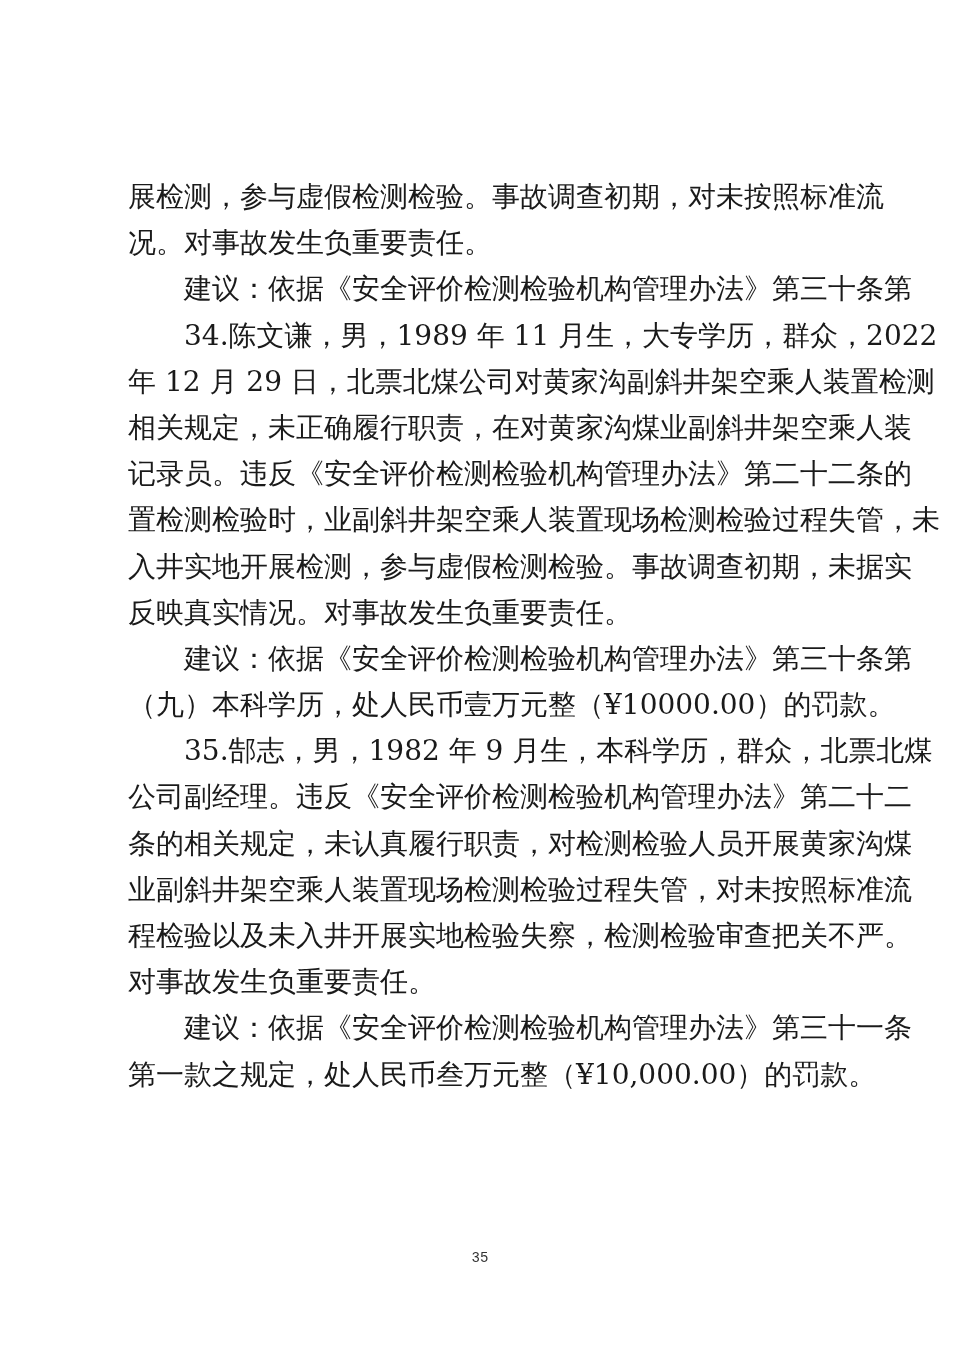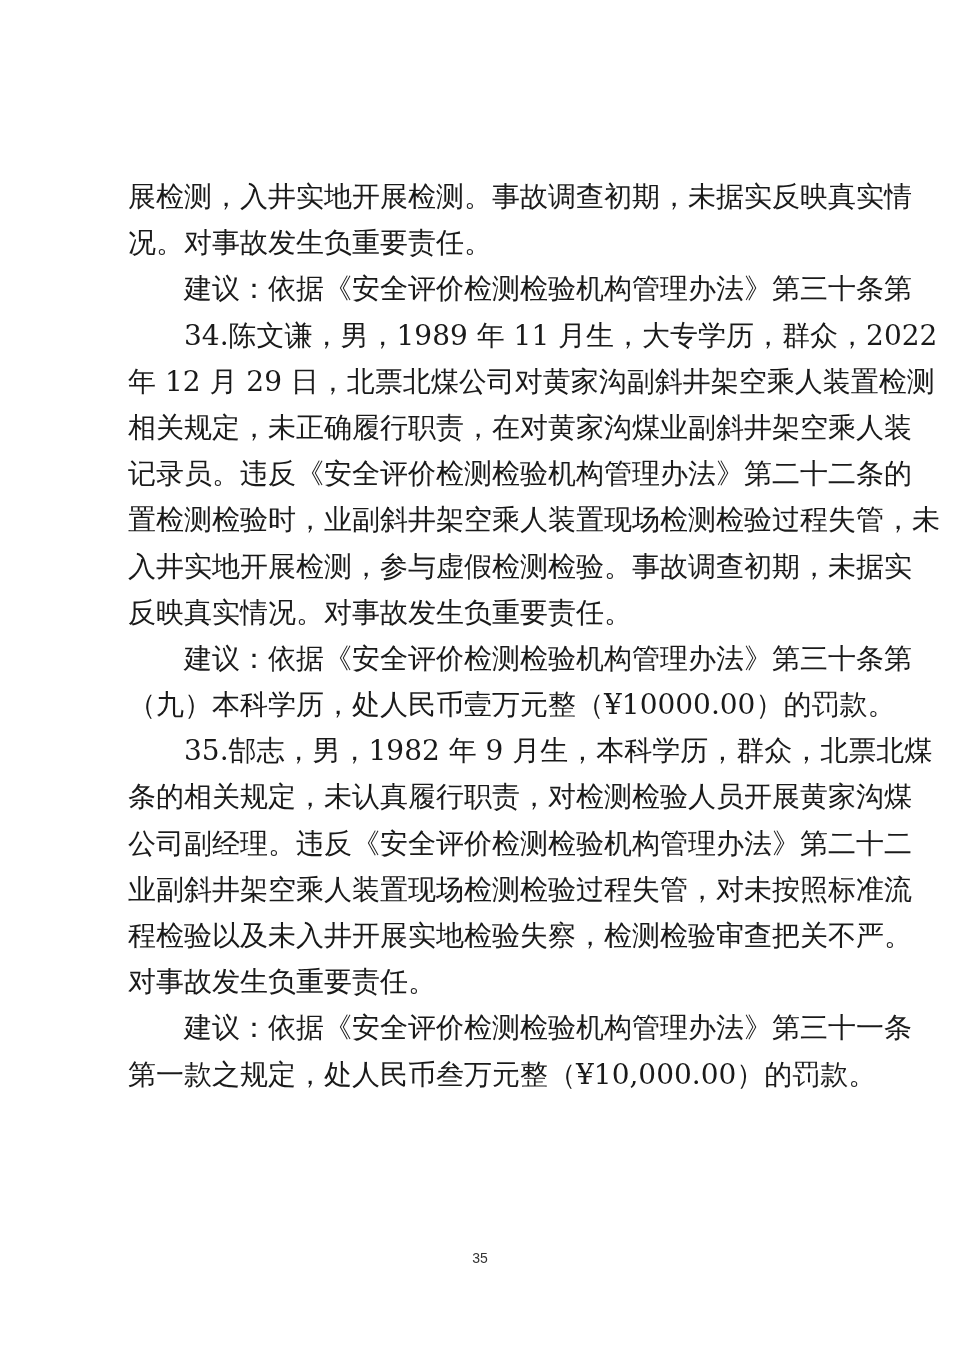--- a/index.html
+++ b/index.html
@@ -43,32 +43,32 @@
     }
     .indent {
       padding-left: 56px;
     }
     .page-number {
       position: absolute;
       left: 0;
       width: 960px;
       top: 1250px;
       text-align: center;
-      font-family: Liberation Sans, sans-serif;
+      font-family: Liberation Mono, monospace;
       font-size: 14px;
       color: #333333;
     }
   </style>
 </head>
 <body>
 
 <div class="page">
 
   <div>
-    <div class="line plain">展检测，入井实地开展检测。事故调查初期，未据实反映真实情</div>
+    <div class="line plain">展检测，参与虚假检测检验。事故调查初期，对未按照标准流</div>
     <div class="line plain last">况。对事故发生负重要责任。</div>
   </div>
 
   <div>
     <div class="line plain indent">建议：依据《安全评价检测检验机构管理办法》第三十条第</div>
   </div>
 
   <div>
     <div class="line plain indent">34.陈文谦，男，1989 年 11 月生，大专学历，群众，2022</div>
     <div class="line plain">年 12 月 29 日，北票北煤公司对黄家沟副斜井架空乘人装置检测</div>
@@ -79,22 +79,22 @@
     <div class="line plain last">反映真实情况。对事故发生负重要责任。</div>
   </div>
 
   <div>
     <div class="line plain indent">建议：依据《安全评价检测检验机构管理办法》第三十条第</div>
     <div class="line plain last">（九）本科学历，处人民币壹万元整（¥10000.00）的罚款。</div>
   </div>
 
   <div>
     <div class="line plain indent">35.郜志，男，1982 年 9 月生，本科学历，群众，北票北煤</div>
+    <div class="line plain">公司副经理。违反《安全评价检测检验机构管理办法》第二十二</div>
     <div class="line plain">条的相关规定，未认真履行职责，对检测检验人员开展黄家沟煤</div>
-    <div class="line plain">公司副经理。违反《安全评价检测检验机构管理办法》第二十二</div>
     <div class="line plain">业副斜井架空乘人装置现场检测检验过程失管，对未按照标准流</div>
     <div class="line plain">程检验以及未入井开展实地检验失察，检测检验审查把关不严。</div>
     <div class="line plain last">对事故发生负重要责任。</div>
   </div>
 
   <div>
     <div class="line plain indent">建议：依据《安全评价检测检验机构管理办法》第三十一条</div>
     <div class="line plain last">第一款之规定，处人民币叁万元整（¥10,000.00）的罚款。</div>
   </div>
 

